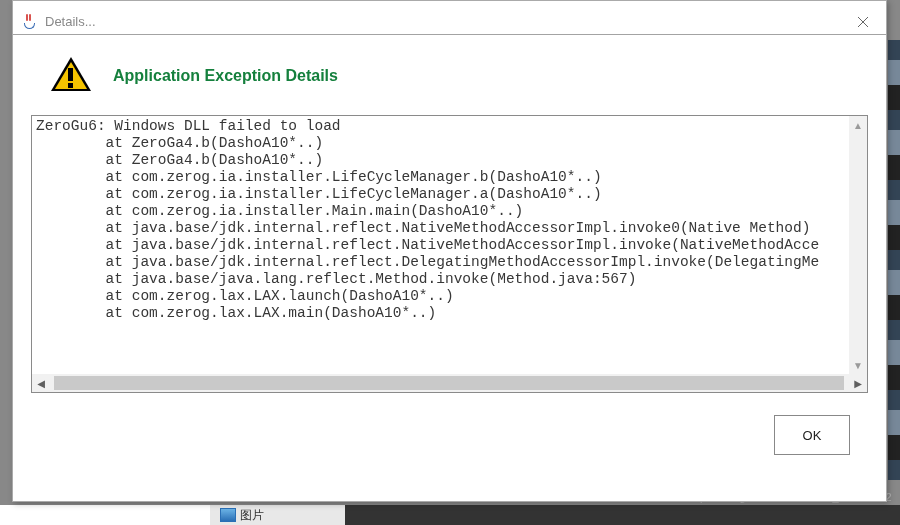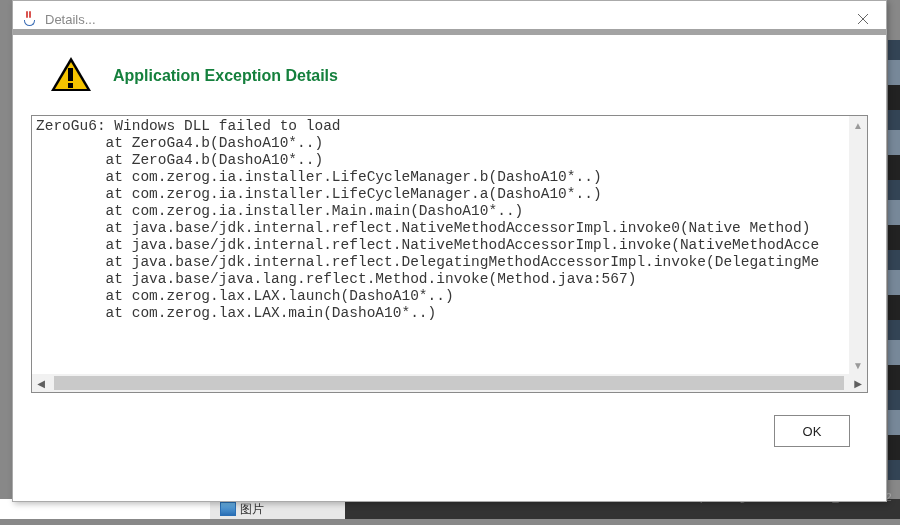--- a/index.html
+++ b/index.html
@@ -9,21 +9,21 @@
       width:900px; height:525px;
       overflow:hidden;
       position:relative;
     }
     
     .bg-strip-right {
       position:absolute; right:0; top:40px; width:12px; height:440px;
       background:repeating-linear-gradient(180deg,#345,#345 20px,#789 20px,#789 45px,#222 45px,#222 70px);
     }
     .bg-bottom {
-      position:absolute; left:0; bottom:6px; width:900px; height:20px;
+      position:absolute; left:0; bottom:0; width:900px; height:20px;
       background:linear-gradient(90deg,#fff 0 210px,#e8e8e8 210px 345px,#333 345px 900px);
     }
     .bg-bottom .folder-item{
       position:absolute; left:220px; top:0; height:20px;
       font-size:12px; color:#333; display:flex; align-items:center;
     }
     .bg-bottom .mini-icon{
       width:16px;height:14px;margin-right:4px;
       background:linear-gradient(#6bb3e6,#2a6fb5);
       border:1px solid #2a6fb5;
@@ -42,21 +42,21 @@
       border:1px solid #aaa;
       box-shadow:2px 2px 6px rgba(0,0,0,.25);
       display:flex; flex-direction:column;
     }
 
     
     .titlebar {
       height:34px;
       display:flex; align-items:center;
       padding:8px 0 0 8px;
-      border-bottom:6px solid #a3a3a3;
+      border-bottom:1px solid #a3a3a3;
       color:#888;
       font-size:13px;
     }
     .titlebar .java-icon{
       width:18px;height:18px;margin-right:6px;position:relative;
     }
     .titlebar .java-icon .cup{
       position:absolute;left:3px;bottom:2px;width:11px;height:6px;
       border:1.5px solid #3b6db5;border-top:none;
       border-radius:0 0 6px 6px;
@@ -156,21 +156,21 @@
     .hscroll .thumb{
       position:absolute;left:22px;top:2px;height:14px;width:790px;
       background:#c9c9c9;
     }
 
     .footer{
       padding:22px 18px 12px 0;
       display:flex;justify-content:flex-end;
     }
     .ok-btn{
-      min-width:76px;height:32px;
+      min-width:76px;height:40px;
       background:#fff;border:1px solid #888;
       font-size:13px;color:#222;
       display:flex;align-items:center;justify-content:center;
       cursor:pointer;
     }
   </style>
 </head>
 <body>
 
 <div class="bg-strip-right"></div>

